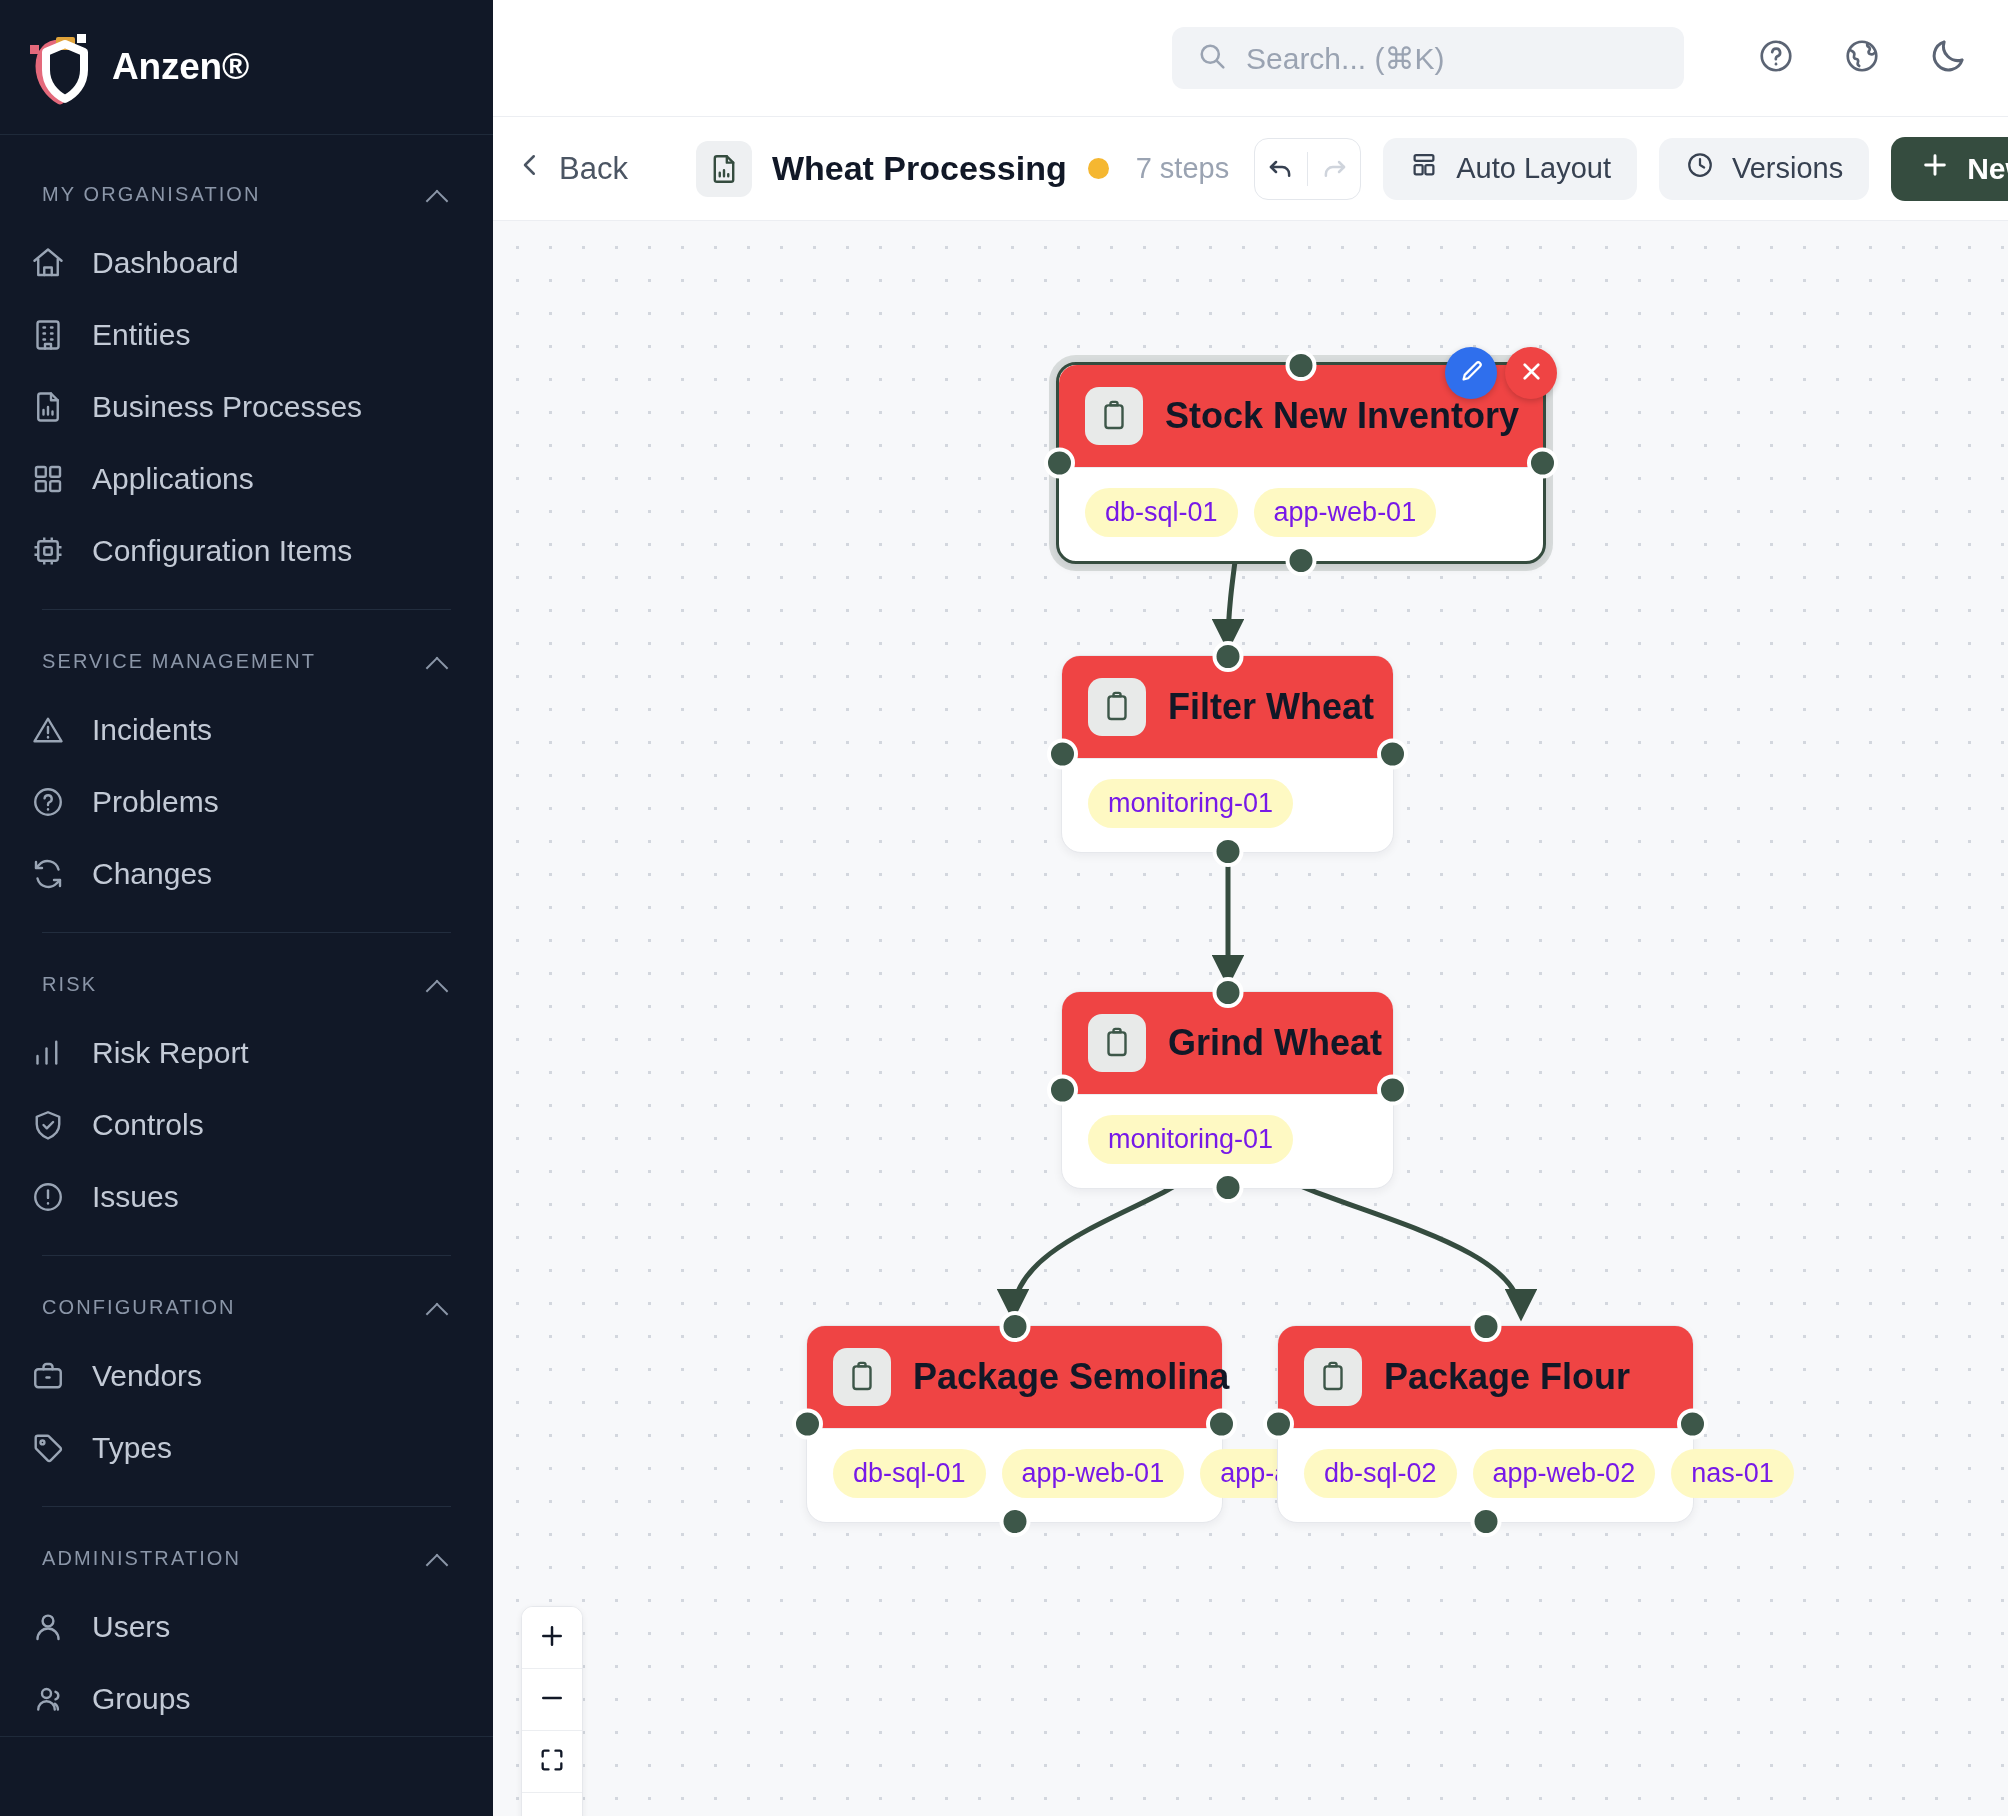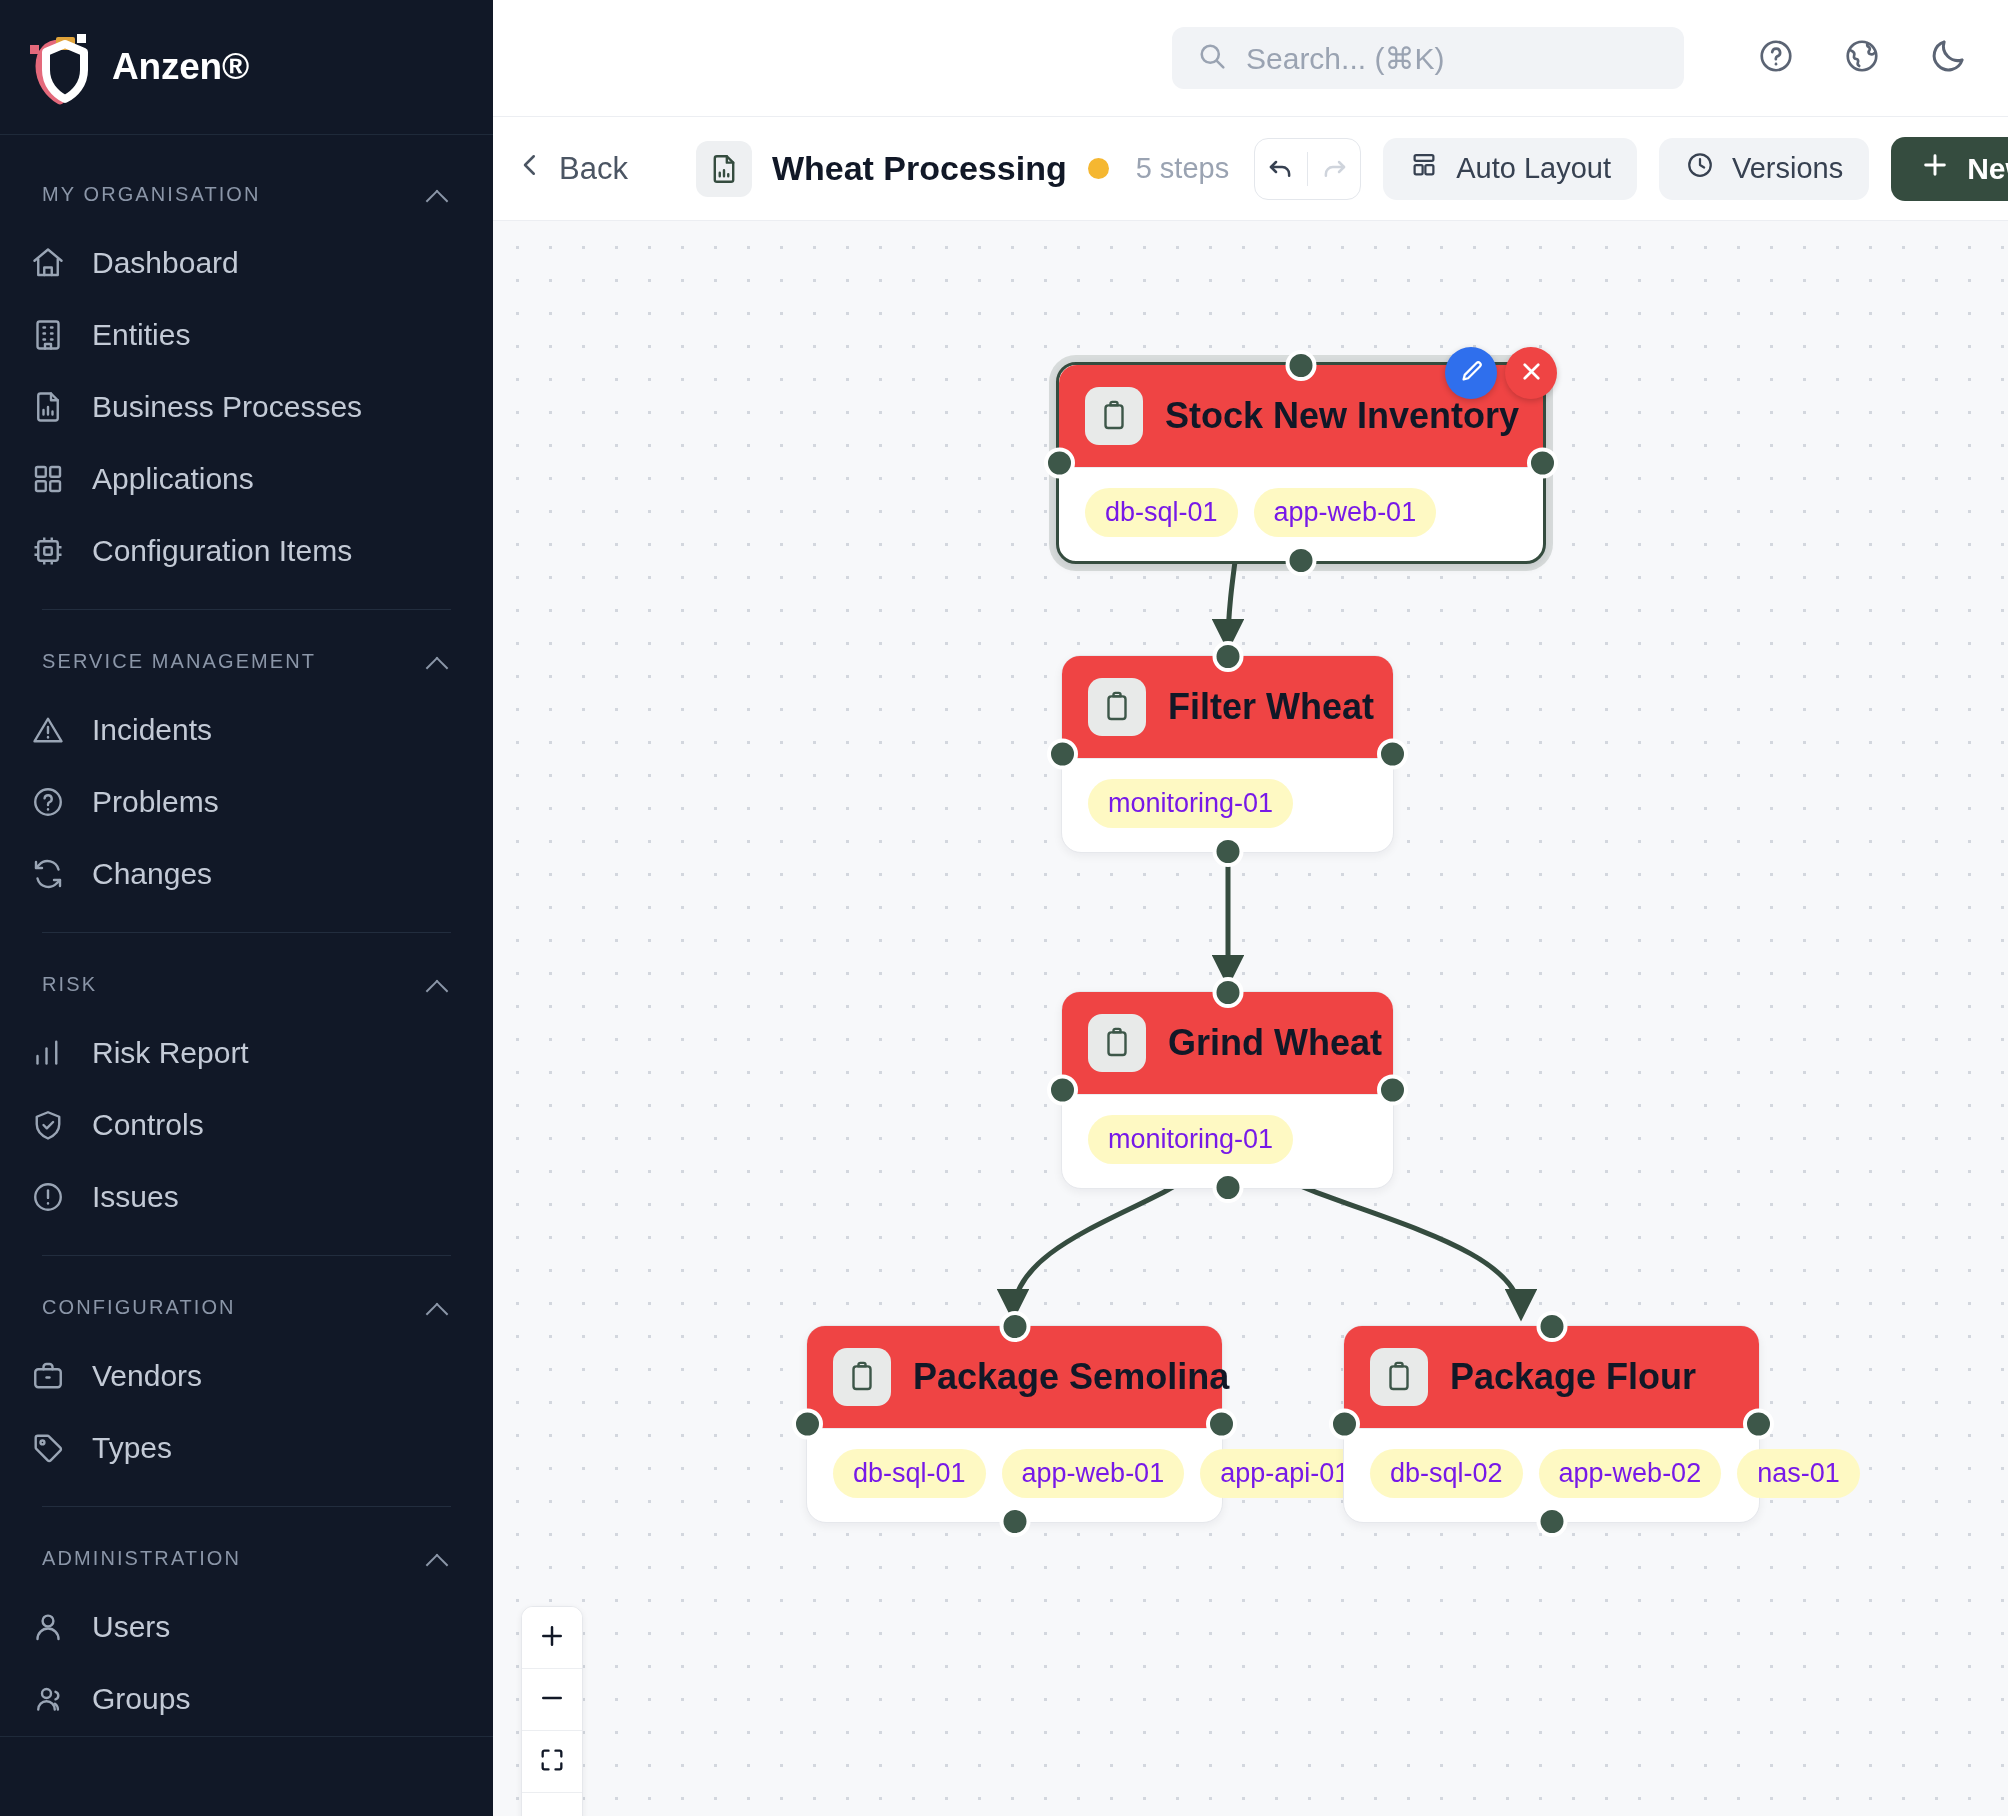--- a/index.html
+++ b/index.html
@@ -479,21 +479,21 @@
       <div class="vsep"></div>
       <div class="tb-doc-icon">
         <svg width="34" height="34" viewBox="0 0 24 24" fill="none" stroke="#354c3f" stroke-width="1.7" stroke-linecap="round" stroke-linejoin="round">
             <path d="M14 3H7a1.5 1.5 0 0 0-1.5 1.5v15A1.5 1.5 0 0 0 7 21h10a1.5 1.5 0 0 0 1.5-1.5V7.5z"></path>
             <path d="M14 3v4.5h4.5"></path>
             <path d="M9 17.2v-2.6M12 17.2v-4.4M15 17.2v-1.6"></path>
           </svg>
       </div>
       <div class="tb-title">Wheat Processing</div>
       <div class="status-dot"></div>
-      <div class="tb-steps">5 steps</div>
+      <div class="tb-steps">7 steps</div>
 
       <div class="undo-group">
         <div class="undo-btn">
           <span>
             <svg width="30" height="30" viewBox="0 0 24 24" fill="none" stroke="#374151" stroke-width="2" stroke-linecap="round" stroke-linejoin="round">
                 <path d="M8 8 4 12l4 4"></path>
                 <path d="M4 12h9a5.5 5.5 0 0 1 5.5 5.5V19"></path>
               </svg>
           </span>
         </div>
@@ -645,21 +645,21 @@
           </span>
           <span class="node-title">Package Semolina</span>
         </div>
         <div class="node-body">
           <span class="tag">db-sql-01</span>
           <span class="tag">app-web-01</span>
           <span class="tag">app-api-01</span>
         </div>
       </div>
 
-      <div class="node" style="left:850px; top:1104px; width:417px;">
+      <div class="node" style="left:784px; top:1104px; width:417px;">
         <div class="handle h-top"></div>
         <div class="handle h-left"></div>
         <div class="handle h-right"></div>
         <div class="handle h-bot"></div>
         <div class="node-head">
           <span class="node-ico">
             <svg width="34" height="34" viewBox="0 0 24 24" fill="none" stroke="#3d5749" stroke-width="1.7" stroke-linecap="round" stroke-linejoin="round">
                 <rect x="6" y="4.5" width="12" height="16" rx="2"></rect>
                 <path d="M9.5 4.5V3.3A1.3 1.3 0 0 1 10.8 2h2.4a1.3 1.3 0 0 1 1.3 1.3v1.2z"></path>
               </svg>

